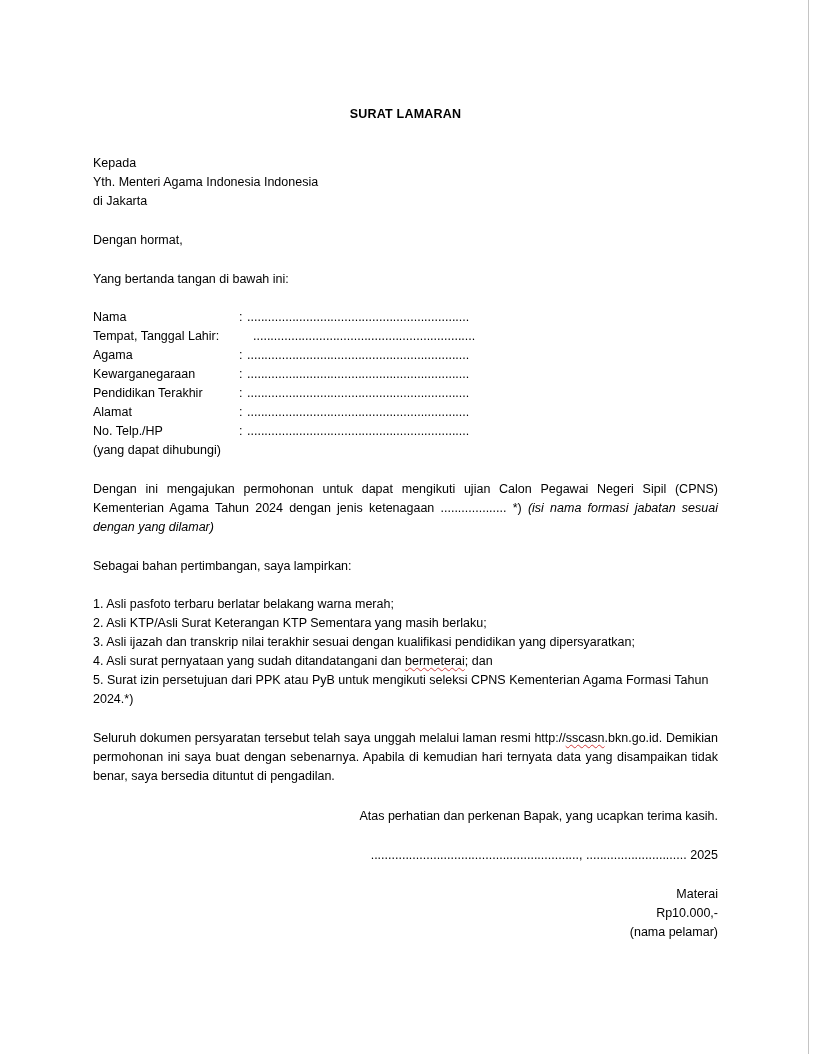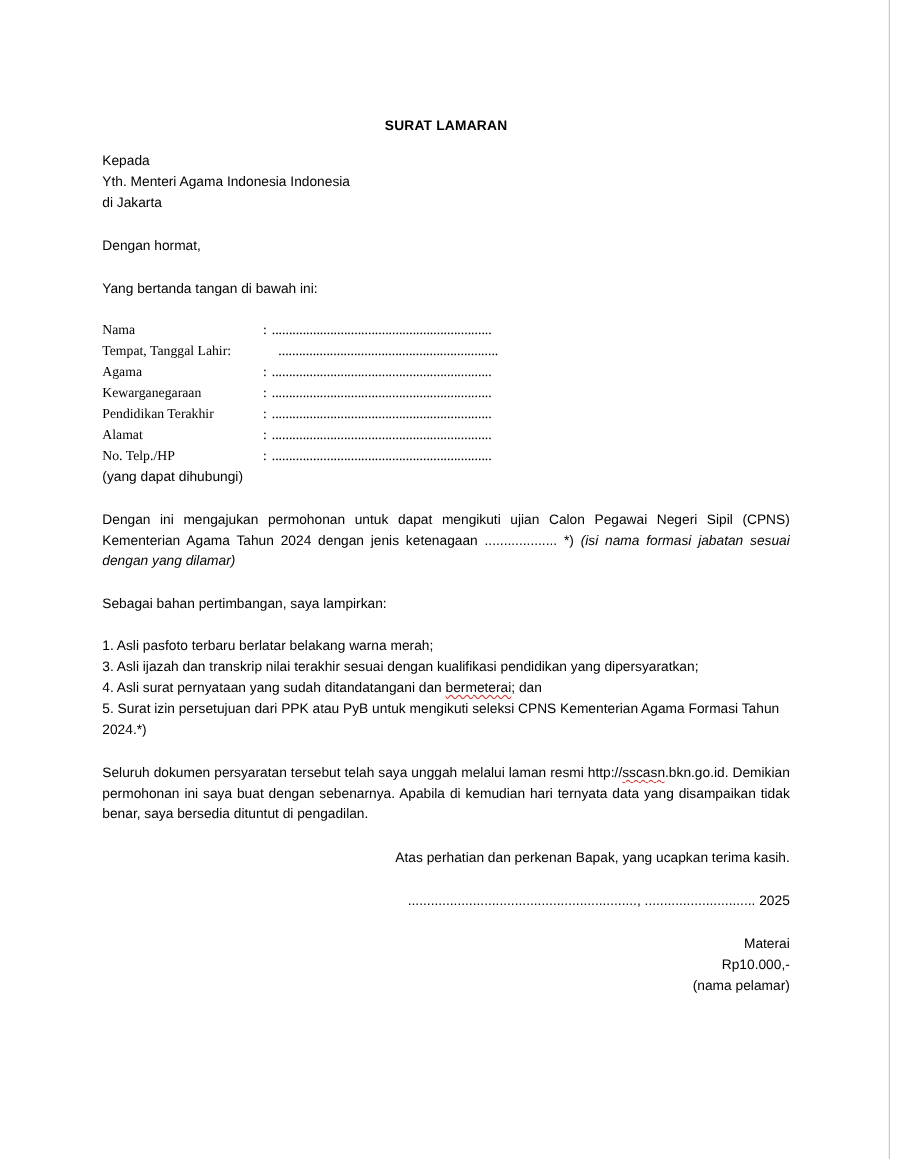--- a/index.html
+++ b/index.html
@@ -40,24 +40,24 @@
     margin-top: 95px;
     letter-spacing: 0.2px;
   }
 
   .block {
     font-size: 12.5px;
     line-height: 19px;
   }
   .gap-md { height: 20px; }
 
-  .addressee { margin-top: 16px; }
+  .addressee { margin-top: 33px; }
 
   
-  .fields { margin-top: 19px; font-family: Liberation Serif, serif; }
+  .fields { margin-top: 19px; }
   .field-row {
     display: flex;
     align-items: baseline;
     font-size: 12.5px;
     line-height: 19px;
     white-space: nowrap;
   }
   .field-label {
     width: 146px;
     flex: 0 0 146px;
@@ -186,20 +186,21 @@
   <div class="para">
     <span>Dengan ini mengajukan permohonan untuk dapat mengikuti ujian Calon Pegawai Negeri Sipil (CPNS)  Kementerian Agama Tahun 2024 dengan jenis ketenagaan </span><span>...................</span><span> *) </span><span class="italic">(isi nama formasi jabatan sesuai dengan yang dilamar)</span>
   </div>
 
   <div class="gap-md"></div>
 
   <div class="block">Sebagai bahan pertimbangan, saya lampirkan:</div>
 
   <div class="list" id="attachments-container">
       <div class="list-item">1. Asli pasfoto terbaru berlatar belakang warna merah;</div>
+      <div class="list-item">2. Asli KTP/Asli Surat Keterangan KTP Sementara yang masih berlaku;</div>
       <div class="list-item">3. Asli ijazah dan transkrip nilai terakhir sesuai dengan kualifikasi pendidikan yang dipersyaratkan;</div>
       <div class="list-item"><span>4. Asli surat pernyataan yang sudah ditandatangani dan </span><span class="misspell">bermeterai</span><span>; dan</span></div>
       <div class="list-item">5. Surat izin persetujuan dari PPK atau PyB untuk mengikuti seleksi CPNS Kementerian Agama Formasi Tahun 2024.*)</div>
     </div>
 
   <div class="gap-md"></div>
 
   <div class="para">
     <span>Seluruh dokumen persyaratan tersebut telah saya unggah melalui laman resmi http://</span><span class="misspell">sscasn</span><span>.bkn.go.id. Demikian permohonan ini saya buat dengan sebenarnya. Apabila di kemudian hari ternyata data yang disampaikan tidak benar, saya bersedia dituntut di pengadilan.</span>
   </div>

